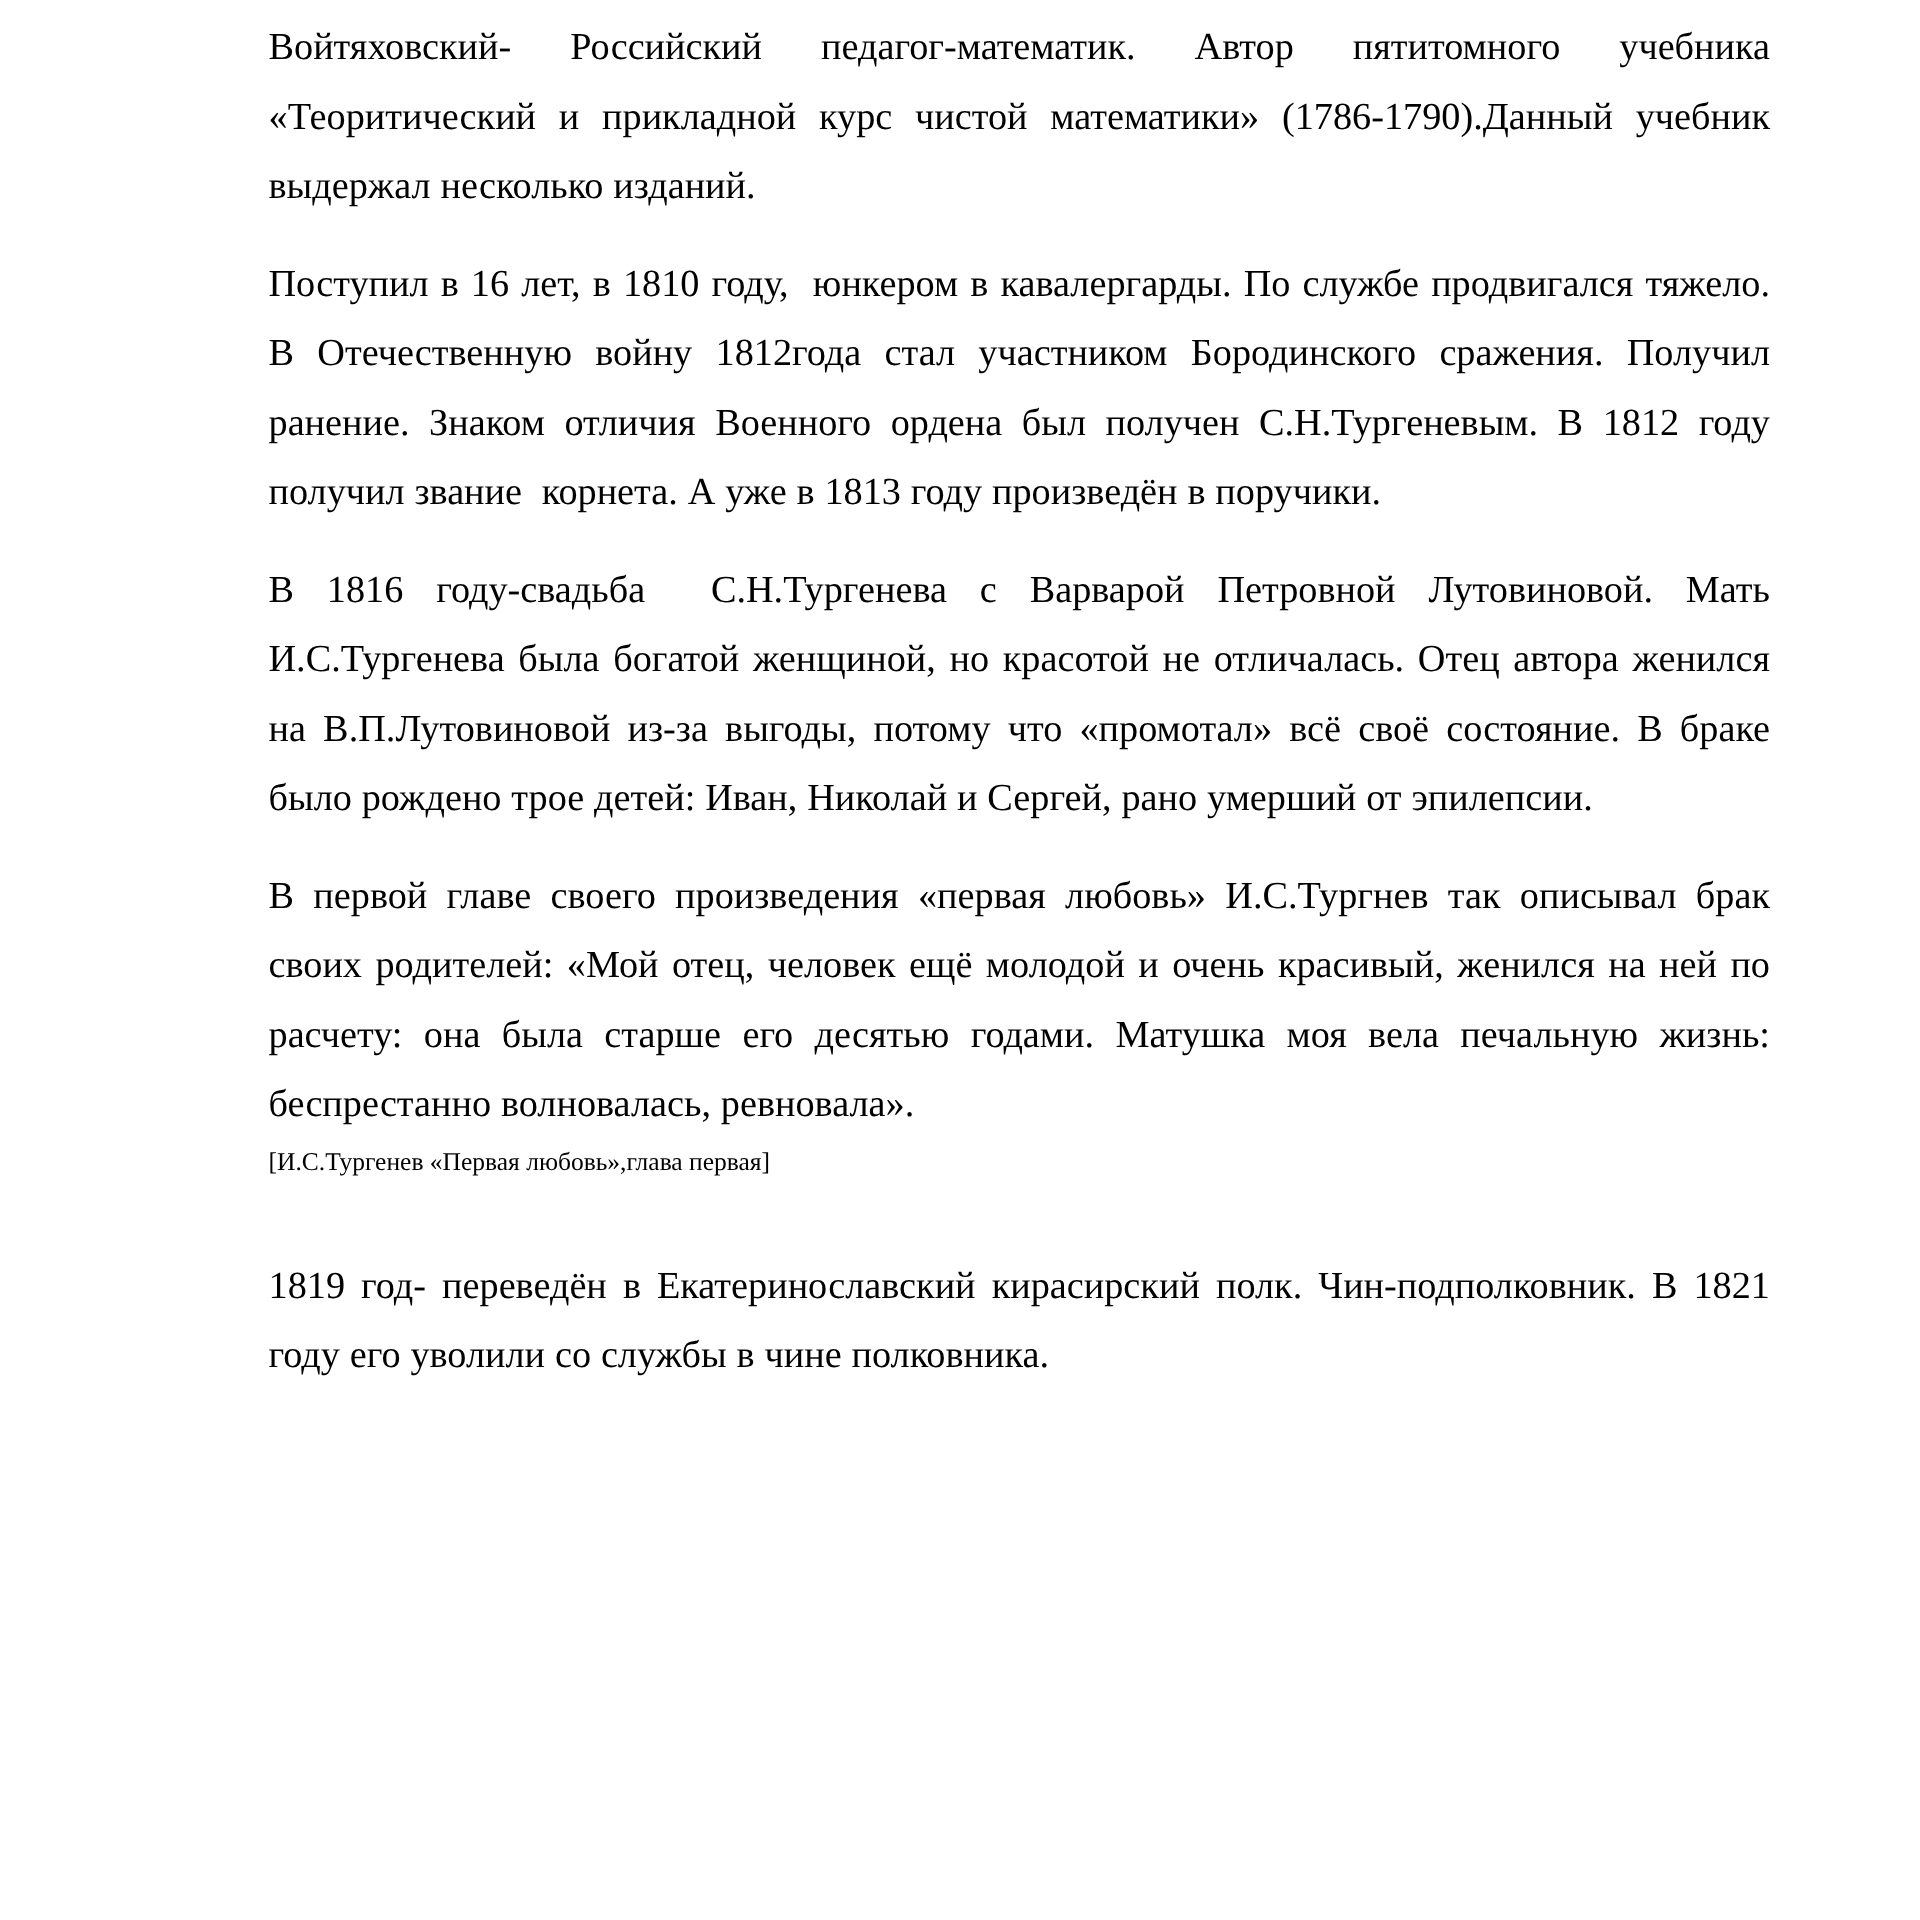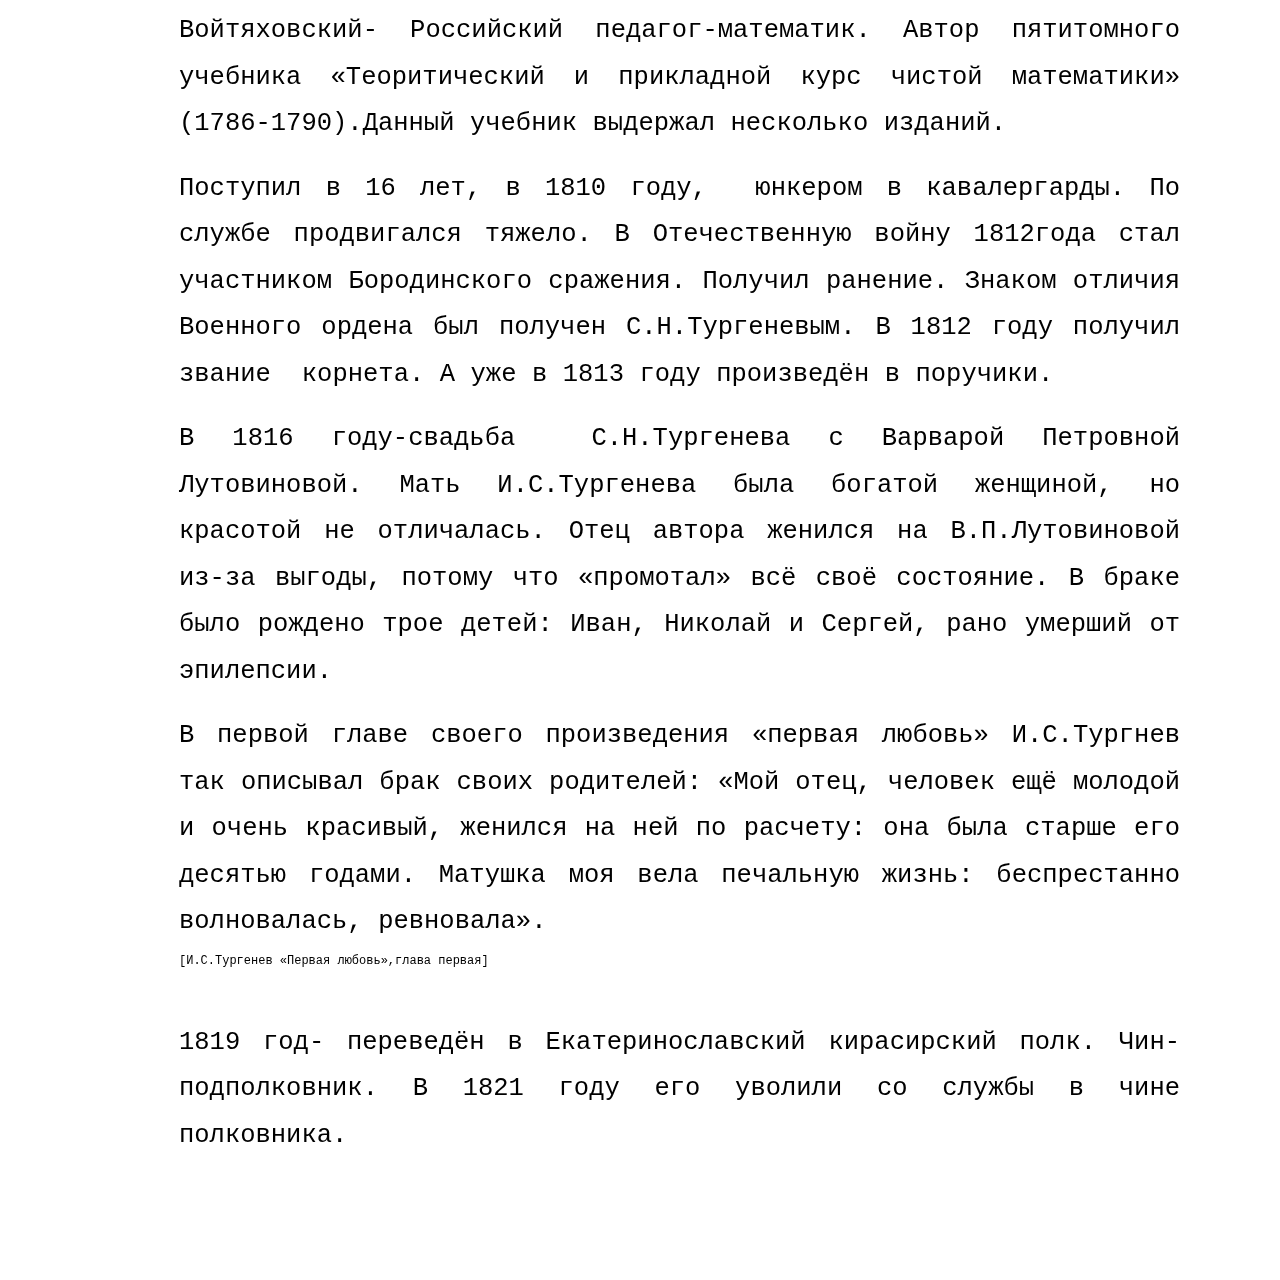--- a/index.html
+++ b/index.html
@@ -22,35 +22,33 @@
     background: #ffffff;
   }
   .para {
     margin: 0 0 18px 0;
     font-size: 25.5px;
     line-height: 46.5px;
     text-align: justify;
     text-justify: inter-word;
     white-space: pre-wrap;
     word-spacing: 0.2px;
-    font-family: Liberation Mono, monospace;
   }
   .para:last-child {
     margin-bottom: 0;
   }
   .para.tight {
     margin-bottom: 2px;
   }
   .citation {
     margin: 0 0 46px 0;
-    font-size: 12px;
+    font-size: 17px;
     line-height: 26px;
     text-align: left;
     white-space: pre-wrap;
-    font-family: Liberation Mono, monospace;
   }
 </style>
 </head>
 <body>
 
 <div class="page">
   <p class="para">Войтяховский- Российский педагог-математик. Автор пятитомного учебника «Теоритический и прикладной курс чистой математики» (1786-1790).Данный учебник выдержал несколько изданий.</p>
   <p class="para">Поступил в 16 лет, в 1810 году,  юнкером в кавалергарды. По службе продвигался тяжело. В Отечественную войну 1812года стал участником Бородинского сражения. Получил ранение. Знаком отличия Военного ордена был получен С.Н.Тургеневым. В 1812 году получил звание  корнета. А уже в 1813 году произведён в поручики.</p>
   <p class="para">В 1816 году-свадьба  С.Н.Тургенева с Варварой Петровной Лутовиновой. Мать И.С.Тургенева была богатой женщиной, но красотой не отличалась. Отец автора женился на В.П.Лутовиновой из-за выгоды, потому что «промотал» всё своё состояние. В браке было рождено трое детей: Иван, Николай и Сергей, рано умерший от эпилепсии.</p>
   <p class="para tight">В первой главе своего произведения «первая любовь» И.С.Тургнев так описывал брак своих родителей: «Мой отец, человек ещё молодой и очень красивый, женился на ней по расчету: она была старше его десятью годами. Матушка моя вела печальную жизнь: беспрестанно волновалась, ревновала».</p>

